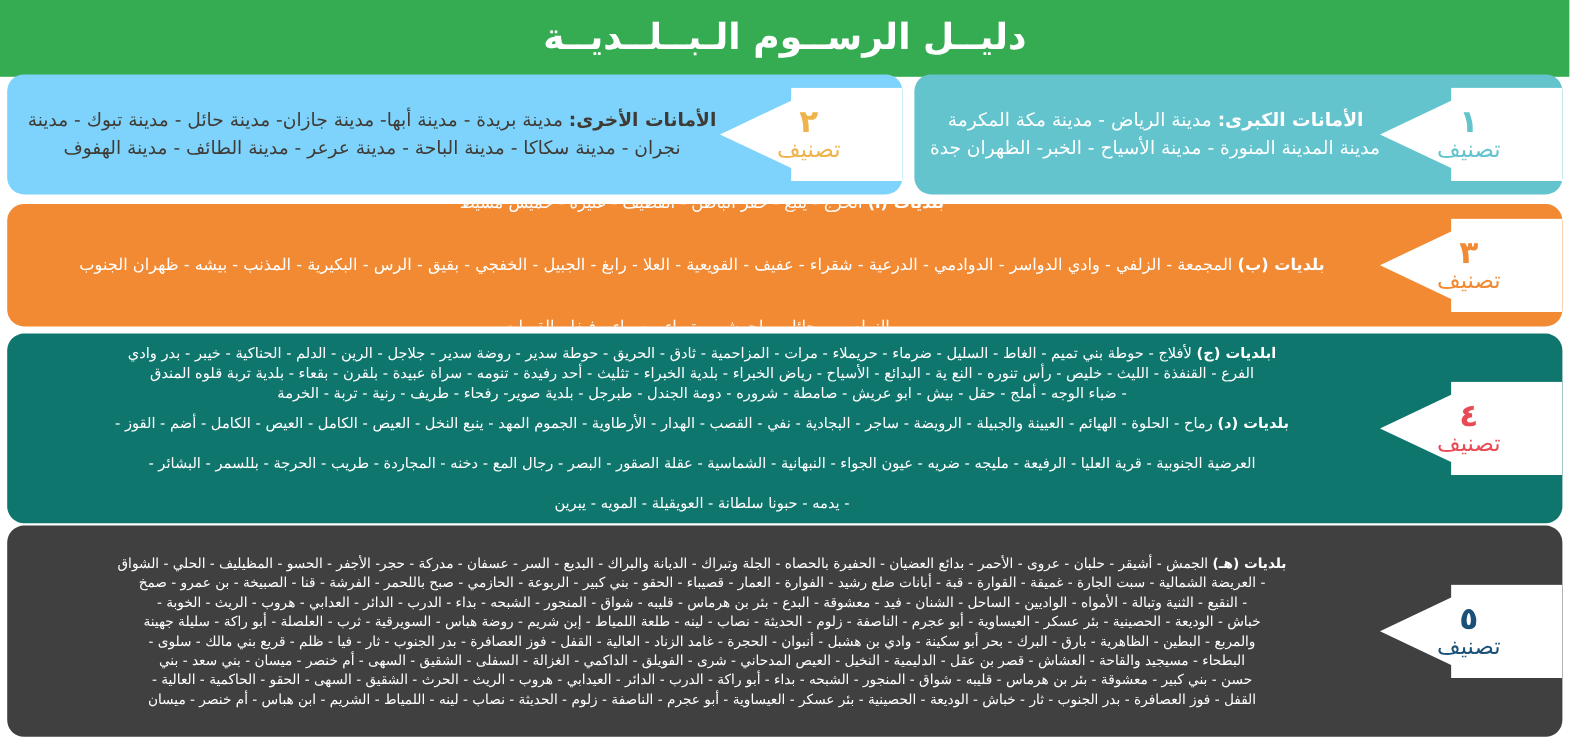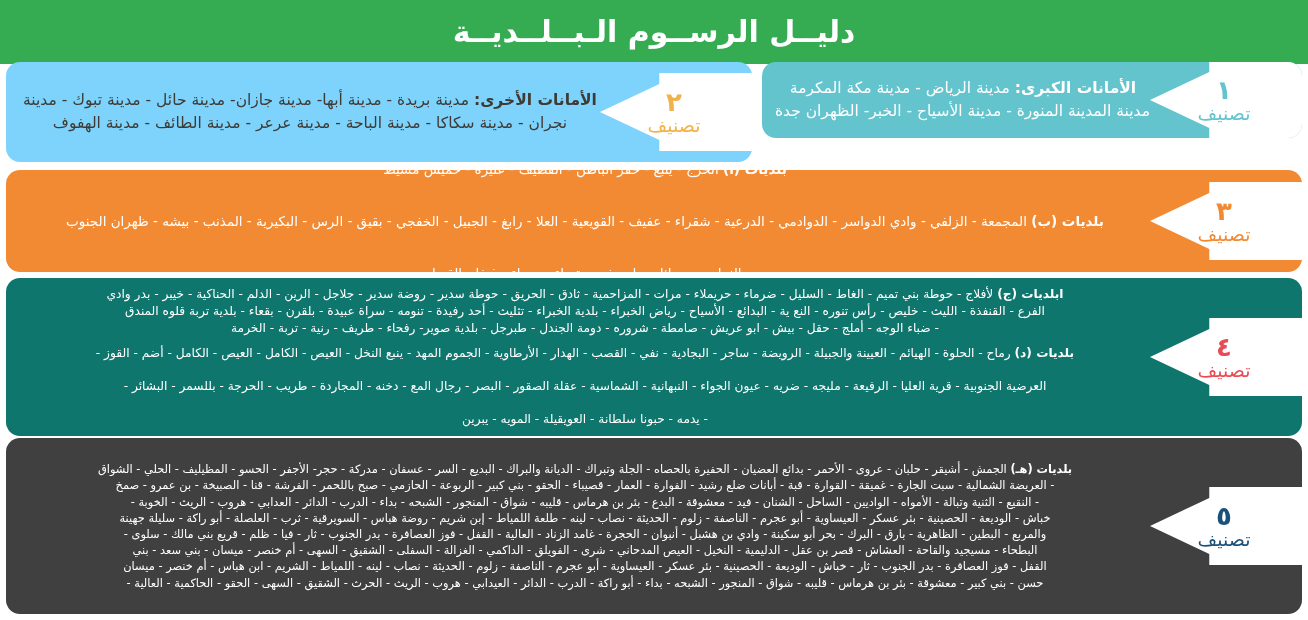--- a/index.html
+++ b/index.html
@@ -134,21 +134,21 @@
   .theme-red    { background: #0f766e; }
   .theme-red .tab-number,
   .theme-red .tab-label { color: #e94b55; }
 
   .theme-navy   { background: #1d5480; }
   .theme-navy   { background: #404040; padding-left: 20px; }
   .theme-navy .tab-number,
   .theme-navy .tab-label { color: #1b5179; }
 
   
-  #card-1 { right: 6px;  top: 62px;  width: 540px;  height: 76px; }
+  #card-1 { right: 6px;  top: 62px;  width: 540px;  height: 100px; }
   #card-2 { right: 556px; top: 62px;  width: 746px;  height: 100px; }
   #card-3 { right: 6px;  top: 170px; width: 1296px; height: 102px; }
   #card-4 { right: 6px;  top: 278px; width: 1296px; height: 158px; }
   #card-5 { right: 6px;  top: 438px; width: 1296px; height: 176px; }
 
   #card-1 .card-body { right: 152px; left: 14px; font-size: 15.5px; }
   #card-2 .card-body { right: 152px; left: 14px; font-size: 15.5px; }
   #card-3 .card-body { right: 152px; left: 14px; font-size: 13.5px; gap: 32px; }
   #card-4 .card-body { right: 152px; left: 14px; font-size: 12.2px; justify-content: center; }
   #card-5 .card-body { right: 152px; left: 14px; font-size: 11.4px; }
@@ -231,22 +231,22 @@
   </div>
 
   <div class="card theme-navy" id="card-5">
     <div class="card-body">
       <div class="card-line"><b>بلديات (هـ)</b>  الجمش - أشيقر - حلبان - عروى - الأحمر - بدائع العضيان - الحفيرة بالحصاه - الجلة وتبراك - الديانة والبراك - البديع - السر - عسفان - مدركة - حجر- الأجفر - الحسو - المظيليف - الحلي - الشواق</div>
       <div class="card-line">- العريضة الشمالية - سبت الجارة - غميقة - القوارة - قبة - أبانات ضلع رشيد - الفوارة - العمار - قصيباء - الحقو - بني كبير - الربوعة - الحازمي - صبح باللحمر - الفرشة - قنا - الصبيخة - بن عمرو - صمخ</div>
       <div class="card-line">- النقيع - الثنية وتبالة - الأمواه - الواديين - الساحل - الشنان - فيد - معشوقة - البدع - بئر بن هرماس - قليبه - شواق - المنجور - الشبحه - بداء - الدرب - الدائر - العدابي - هروب - الريث - الخوبة -</div>
       <div class="card-line">خباش - الوديعة - الحصينية - بئر عسكر - العيساوية - أبو عجرم - الناصفة - زلوم - الحديثة - نصاب - لينه - طلعة اللمياط - إبن شريم - روضة هباس - السويرقية - ثرب - العلصلة - أبو راكة - سليلة جهينة</div>
       <div class="card-line">والمربع - البطين - الظاهرية - بارق - البرك - بحر أبو سكينة - وادي بن هشبل - أنبوان - الحجرة - غامد الزناد - العالية - القفل - فوز العصافرة - بدر الجنوب - ثار - فيا - ظلم - قريع بني مالك - سلوى -</div>
       <div class="card-line">البطحاء - مسيجيد والقاحة - العشاش - قصر بن عقل - الدليمية - النخيل - العيص  المدحاني - شرى - الفويلق - الداكمي - الغزالة - السفلى - الشقيق - السهى - أم خنصر - ميسان - بني سعد - بني</div>
+      <div class="card-line">حسن - بني كبير - معشوقة - بئر بن هرماس - قليبه - شواق - المنجور - الشبحه - بداء - أبو راكة - الدرب - الدائر - العيدابي - هروب - الريث - الحرث - الشقيق - السهى - الحقو - الحاكمية - العالية -</div>
       <div class="card-line">القفل - فوز العصافرة - بدر الجنوب - ثار - خباش - الوديعة - الحصينية - بئر عسكر - العيساوية - أبو عجرم - الناصفة - زلوم - الحديثة - نصاب - لينه - اللمياط - الشريم - ابن هباس - أم خنصر - ميسان</div>
-      <div class="card-line">حسن - بني كبير - معشوقة - بئر بن هرماس - قليبه - شواق - المنجور - الشبحه - بداء - أبو راكة - الدرب - الدائر - العيدابي - هروب - الريث - الحرث - الشقيق - السهى - الحقو - الحاكمية - العالية -</div>
     </div>
     <div class="tab">
       <div class="tab-arrow">
         <div class="tab-number">٥</div>
         <div class="tab-label">تصنيف</div>
       </div>
     </div>
   </div>
 
 </div>

